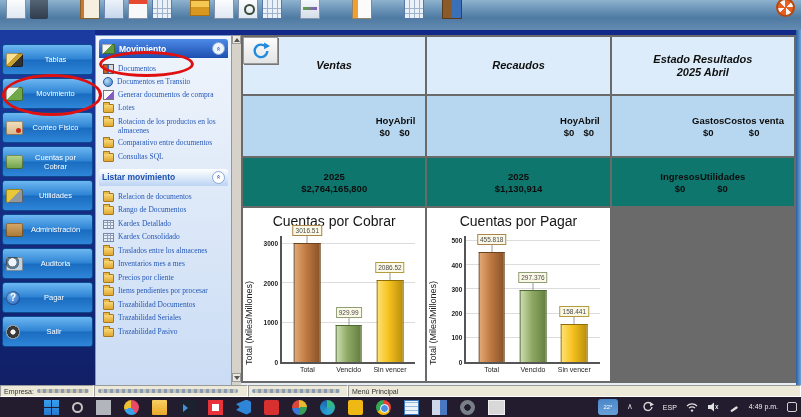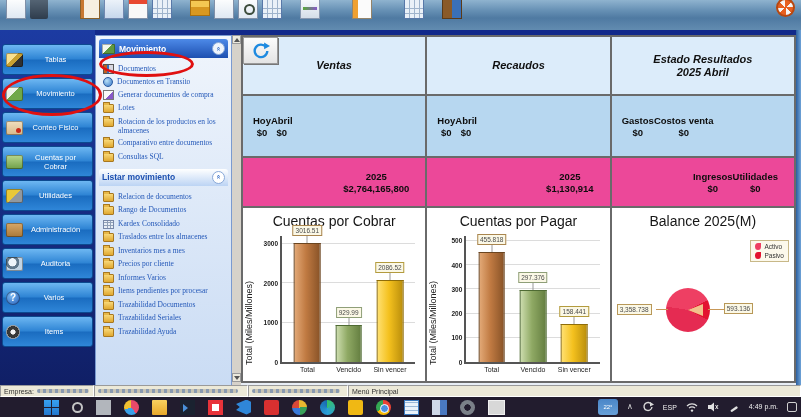--- a/index.html
+++ b/index.html
@@ -73,22 +73,22 @@
   .varrow.up{top:0;}
   .varrow.dn{bottom:3px;}
   .tri-up{width:0;height:0;border-left:3px solid transparent;border-right:3px solid transparent;border-bottom:4px solid #555;}
   .tri-dn{width:0;height:0;border-left:3px solid transparent;border-right:3px solid transparent;border-top:4px solid #555;}
 
   
   .dashboard{flex:1;position:relative;background:#e8eef6;margin-top:5px;}
   .dash-grid{position:absolute;inset:0 5px 2px 0;display:grid;grid-template-columns:1fr 1fr 1fr;grid-template-rows:57px 60px 48px 1fr;gap:2px;background:#6a6a6a;border:2px solid #6a6a6a;}
   .cell{display:flex;}
   .c-title{background:#dcecfa;flex-direction:column;align-items:center;justify-content:center;font-size:11px;font-weight:bold;font-style:italic;color:#101010;text-align:center;line-height:13px;}
-  .c-mid{background:#b7d7f0;align-items:center;justify-content:flex-start;padding:16px 10px;}
-  .c-bot{background:#ec4899;align-items:center;justify-content:flex-end;padding:0 16px;}
+  .c-mid{background:#b7d7f0;align-items:center;justify-content:flex-end;padding:16px 10px;}
+  .c-bot{background:#0f766e;align-items:center;justify-content:center;padding:0 16px;}
   .pair{display:flex;flex-direction:column;align-items:center;gap:1px;}
   .pair div{font-weight:bold;font-size:9.5px;color:#0d0d0d;line-height:11px;}
   .refresh-btn{position:absolute;top:2px;left:2px;width:35px;height:27px;background:linear-gradient(180deg,#fcfcfc,#e4e4e4);border:1px solid #9a9a9a;box-shadow:1px 1px 0 #777;z-index:20;display:flex;align-items:center;justify-content:center;cursor:pointer;}
 
   
   .chart-cell{background:#fff;position:relative;display:block;}
   .chart-title{text-align:center;font-size:14px;color:#161616;margin-top:5px;}
   .ylab{position:absolute;left:1px;top:34px;bottom:16px;display:flex;align-items:center;writing-mode:vertical-rl;transform:rotate(180deg);font-size:9px;color:#222;}
   .plot{position:absolute;left:37px;right:10px;top:28px;bottom:17px;border-left:2px solid #555;border-bottom:2px solid #555;}
   .gridline{position:absolute;left:0;right:0;height:1px;background:#dcdcdc;}
@@ -208,25 +208,25 @@
       <div class="sbtn">
           <span class="sic i-adm"></span>
           <span class="lab">Administración</span>
         </div>
       <div class="sbtn">
           <span class="sic i-aud"></span>
           <span class="lab">Auditoria</span>
         </div>
       <div class="sbtn">
           <span class="sic i-ayu"></span>
-          <span class="lab">Varios</span>
+          <span class="lab">Pagar</span>
         </div>
       <div class="sbtn">
           <span class="sic i-sal"></span>
-          <span class="lab">Items</span>
+          <span class="lab">Salir</span>
         </div>
     </div>
 
     <div class="menu-panel">
       <div class="mhdr">
         <span class="hic"></span>
         <span>Movimiento</span>
         <span class="rnd">
             <span>«</span>
           </span>
@@ -271,53 +271,53 @@
         <div class="mi">
             <span class="mic ic-folder"></span>
             <span class="ml">Relacion de documentos</span>
           </div>
         <div class="mi">
             <span class="mic ic-folder"></span>
             <span class="ml">Rango de Documentos</span>
           </div>
         <div class="mi">
             <span class="mic ic-table"></span>
+            <span class="ml">Kardex Detallado</span>
+          </div>
+        <div class="mi">
+            <span class="mic ic-table"></span>
             <span class="ml">Kardex Consolidado</span>
           </div>
         <div class="mi">
             <span class="mic ic-folder"></span>
             <span class="ml">Traslados entre los almacenes</span>
           </div>
         <div class="mi">
             <span class="mic ic-folder"></span>
             <span class="ml">Inventarios mes a mes</span>
           </div>
         <div class="mi">
             <span class="mic ic-folder"></span>
             <span class="ml">Precios por cliente</span>
           </div>
         <div class="mi">
             <span class="mic ic-folder"></span>
-            <span class="ml">Informes Varios</span>
-          </div>
-        <div class="mi">
-            <span class="mic ic-folder"></span>
             <span class="ml">Items pendientes por procesar</span>
           </div>
         <div class="mi">
             <span class="mic ic-folder"></span>
             <span class="ml">Trazabilidad Documentos</span>
           </div>
         <div class="mi">
             <span class="mic ic-folder"></span>
             <span class="ml">Trazabilidad Seriales</span>
           </div>
         <div class="mi">
             <span class="mic ic-folder"></span>
-            <span class="ml">Trazabilidad Ayuda</span>
+            <span class="ml">Trazabilidad Pasivo</span>
           </div>
       </div>
     </div>
 
     <div class="vstrip">
       <div class="varrow up">
           <span class="tri-up"></span>
         </div>
       <div class="varrow dn">
           <span class="tri-dn"></span>
@@ -446,39 +446,20 @@
               <div class="xcat" style="left: 19%;">Total</div>
               <div class="bar" style="left: 50%; height: 57.1877%; border-color: rgb(79, 107, 51); background: linear-gradient(90deg, rgb(204, 220, 173) 0%, rgb(143, 169, 100) 45%, rgb(101, 127, 65) 100%);"></div>
               <div class="vconn" style="left: 50%; bottom: 57.1877%; height: 7px;"></div>
               <div class="vlabel" style="left: 50%; bottom: calc(57.1877% + 7px); border-color: rgb(143, 159, 120);">297.376</div>
               <div class="xcat" style="left: 50%;">Vencido</div>
               <div class="bar" style="left: 81%; height: 30.4694%; border-color: rgb(143, 109, 8); background: linear-gradient(90deg, rgb(255, 224, 112) 0%, rgb(244, 193, 30) 45%, rgb(187, 143, 12) 100%);"></div>
               <div class="vconn" style="left: 81%; bottom: 30.4694%; height: 7px;"></div>
               <div class="vlabel" style="left: 81%; bottom: calc(30.4694% + 7px); border-color: rgb(179, 155, 62);">158.441</div>
               <div class="xcat" style="left: 81%;">Sin vencer</div>
             </div>
-        </div>
-        <div class="cell chart-cell">
-          <div class="chart-title">Balance 2025(M)</div>
-          <div class="legend">
-            <div class="leg-row">
-                <span class="sw" style="background: rgb(238, 63, 99);"></span>
-                <span>Activo</span>
-              </div>
-            <div class="leg-row">
-                <span class="sw" style="background: rgb(227, 20, 48);"></span>
-                <span>Pasivo</span>
-              </div>
-          </div>
-          <div class="pie" id="pie-circle" style="background: conic-gradient(from 62.9838deg, rgb(227, 20, 48) 0deg, rgb(227, 20, 48) 15.009%, rgb(229, 43, 82) 15.009%, rgb(229, 43, 82) 60%, rgb(238, 63, 99) 60%, rgb(238, 63, 99) 100%);"></div>
-          <div class="notch"></div>
-          <div class="pconn l"></div>
-          <div class="pconn r"></div>
-          <div class="pielab l">3,358.738</div>
-          <div class="pielab r">593.136</div>
         </div>
       </div>
     </div>
 
     <div class="annot" style="left:2px;top:44px;width:100px;height:42px;"></div>
     <div class="annot" style="left:99px;top:21px;width:95px;height:26px;"></div>
   </div>
 
   <div class="rframe"></div>
 

